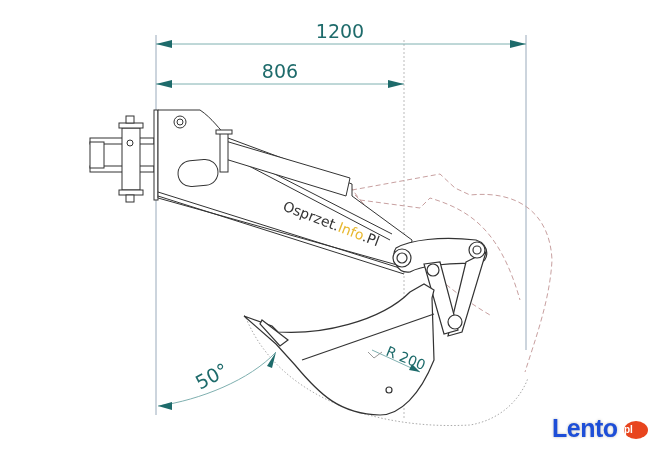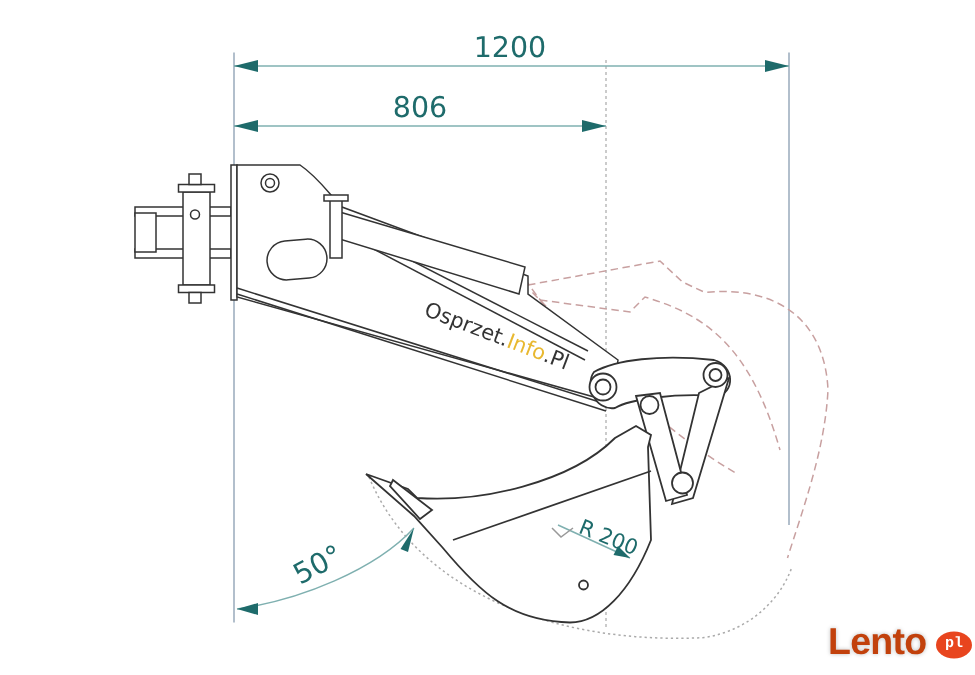--- a/index.html
+++ b/index.html
@@ -2,22 +2,22 @@
 <html><head>
 <meta charset="utf-8">
 <style>
   html, body { margin:0; padding:0; background:#ffffff; }
   body { width:650px; height:450px; position:relative; overflow:hidden; font-family:"DejaVu Sans", sans-serif; }
   svg { position:absolute; left:0; top:0; }
   .dim-text { font-family:"DejaVu Sans", sans-serif; font-size:19px; fill:#1e6b6b; }
   .small-dim { font-family:"DejaVu Sans", sans-serif; font-size:14px; fill:#1e6b6b; }
   .wm { font-family:"DejaVu Sans", sans-serif; font-size:14px; fill:#333; }
   .wm-accent { fill:#e8b830; }
-  .lento { position:absolute; left:552px; top:414px; font-family:"Liberation Sans", sans-serif; font-weight:bold; font-size:25px; color:#c2410c; text-shadow:0 0 3px #bbb; letter-spacing:-0.5px; }
-  .lento-badge { position:absolute; left:624px; top:421px; width:24px; height:18px; border-radius:50%; background:#e8451e; color:#fff; font-family:Liberation Mono, monospace; font-size:10px; font-weight:bold; line-height:17px; text-align:center; }
+  .lento { position:absolute; left:552px; top:414px; font-family:"Liberation Sans", sans-serif; font-weight:bold; font-size:25px; color:#1d4ed8; text-shadow:0 0 3px #bbb; letter-spacing:-0.5px; }
+  .lento-badge { position:absolute; left:624px; top:421px; width:24px; height:18px; border-radius:50%; background:#e8451e; color:#fff; font-family:Liberation Sans, sans-serif; font-size:10px; font-weight:bold; line-height:17px; }
 </style>
 </head>
 <body>
 
 <svg width="650" height="450" viewBox="0 0 650 450">
 
   <line x1="156" y1="35" x2="156" y2="415" stroke="#9ab" stroke-width="1"></line>
   <line x1="404" y1="40" x2="404" y2="420" stroke="#bbb" stroke-width="1" stroke-dasharray="2,2"></line>
   <line x1="526" y1="35" x2="526" y2="350" stroke="#9ab" stroke-width="1"></line>
 

